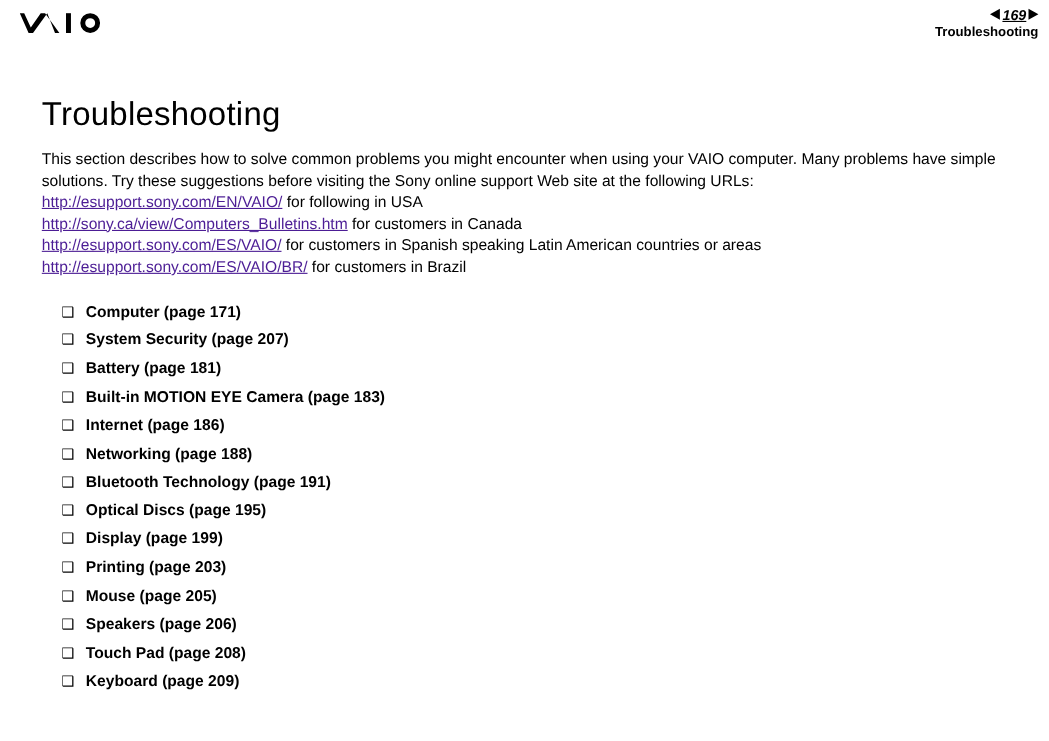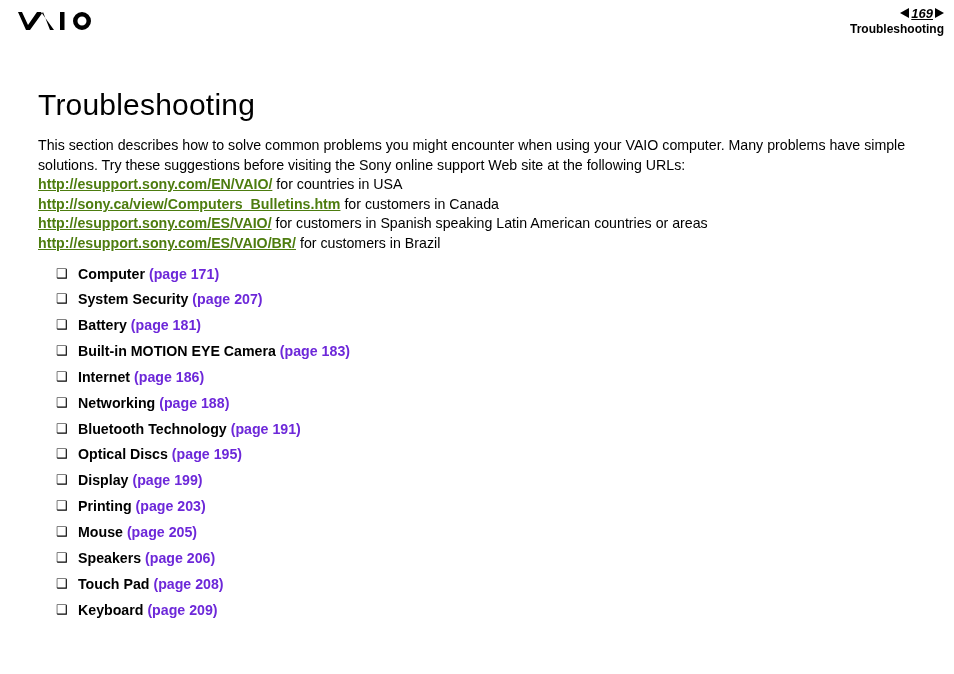--- a/index.html
+++ b/index.html
@@ -58,26 +58,25 @@
     }
     h1 {
       font-size: 30px;
       font-weight: 400;
       margin-bottom: 14px;
       letter-spacing: 0.2px;
     }
     .intro {
       font-size: 14.2px;
       line-height: 1.38;
-      margin-bottom: 8px;
+      margin-bottom: 18px;
     }
     .intro a {
-      color: #4d7c0f;
+      color: #4c1d95;
       text-decoration: underline;
-      font-weight: bold;
     }
     .toc {
       list-style: none;
       padding-left: 18px;
       margin-top: 8px;
     }
     .toc li {
       font-size: 14.2px;
       font-weight: bold;
       line-height: 1.82;
@@ -86,21 +85,21 @@
     }
     .toc li::before {
       content: "❑";
       position: absolute;
       left: 0;
       top: 0;
       font-weight: normal;
       font-size: 13px;
     }
     .page-ref {
-      color: #6d28d9;
+      color: #000000;
     }
   </style>
 </head>
 <body>
 
 <div class="header">
   <div class="logo">
     <svg width="96" height="20" viewBox="0 0 96 20" xmlns="http://www.w3.org/2000/svg">
       <path d="M0 1 L8 19 L12 19 L25 1 L32 19 L36 19 L23 1 L19 1 L10 14 L4 1 Z" fill="#000"></path>
       <rect x="42" y="1" width="4.5" height="18" fill="#000"></rect>
@@ -114,21 +113,21 @@
       <span class="arrow-right"></span>
     </div>
     <div class="section-label">Troubleshooting</div>
   </div>
 </div>
 
 <div class="content">
   <h1>Troubleshooting</h1>
   <div class="intro">
     <span>This section describes how to solve common problems you might encounter when using your VAIO computer. Many problems have simple solutions. Try these suggestions before visiting the Sony online support Web site at the following URLs:</span><br>
-    <a href="#">http://esupport.sony.com/EN/VAIO/</a><span> for countries in USA</span><br>
+    <a href="#">http://esupport.sony.com/EN/VAIO/</a><span> for following in USA</span><br>
     <a href="#">http://sony.ca/view/Computers_Bulletins.htm</a><span> for customers in Canada</span><br>
     <a href="#">http://esupport.sony.com/ES/VAIO/</a><span> for customers in Spanish speaking Latin American countries or areas</span><br>
     <a href="#">http://esupport.sony.com/ES/VAIO/BR/</a><span> for customers in Brazil</span>
   </div>
   <ul class="toc">
     <li><span>Computer</span> <span class="page-ref">(page 171)</span></li>
     <li><span>System Security</span> <span class="page-ref">(page 207)</span></li>
     <li><span>Battery</span> <span class="page-ref">(page 181)</span></li>
     <li><span>Built-in MOTION EYE Camera</span> <span class="page-ref">(page 183)</span></li>
     <li><span>Internet</span> <span class="page-ref">(page 186)</span></li>

